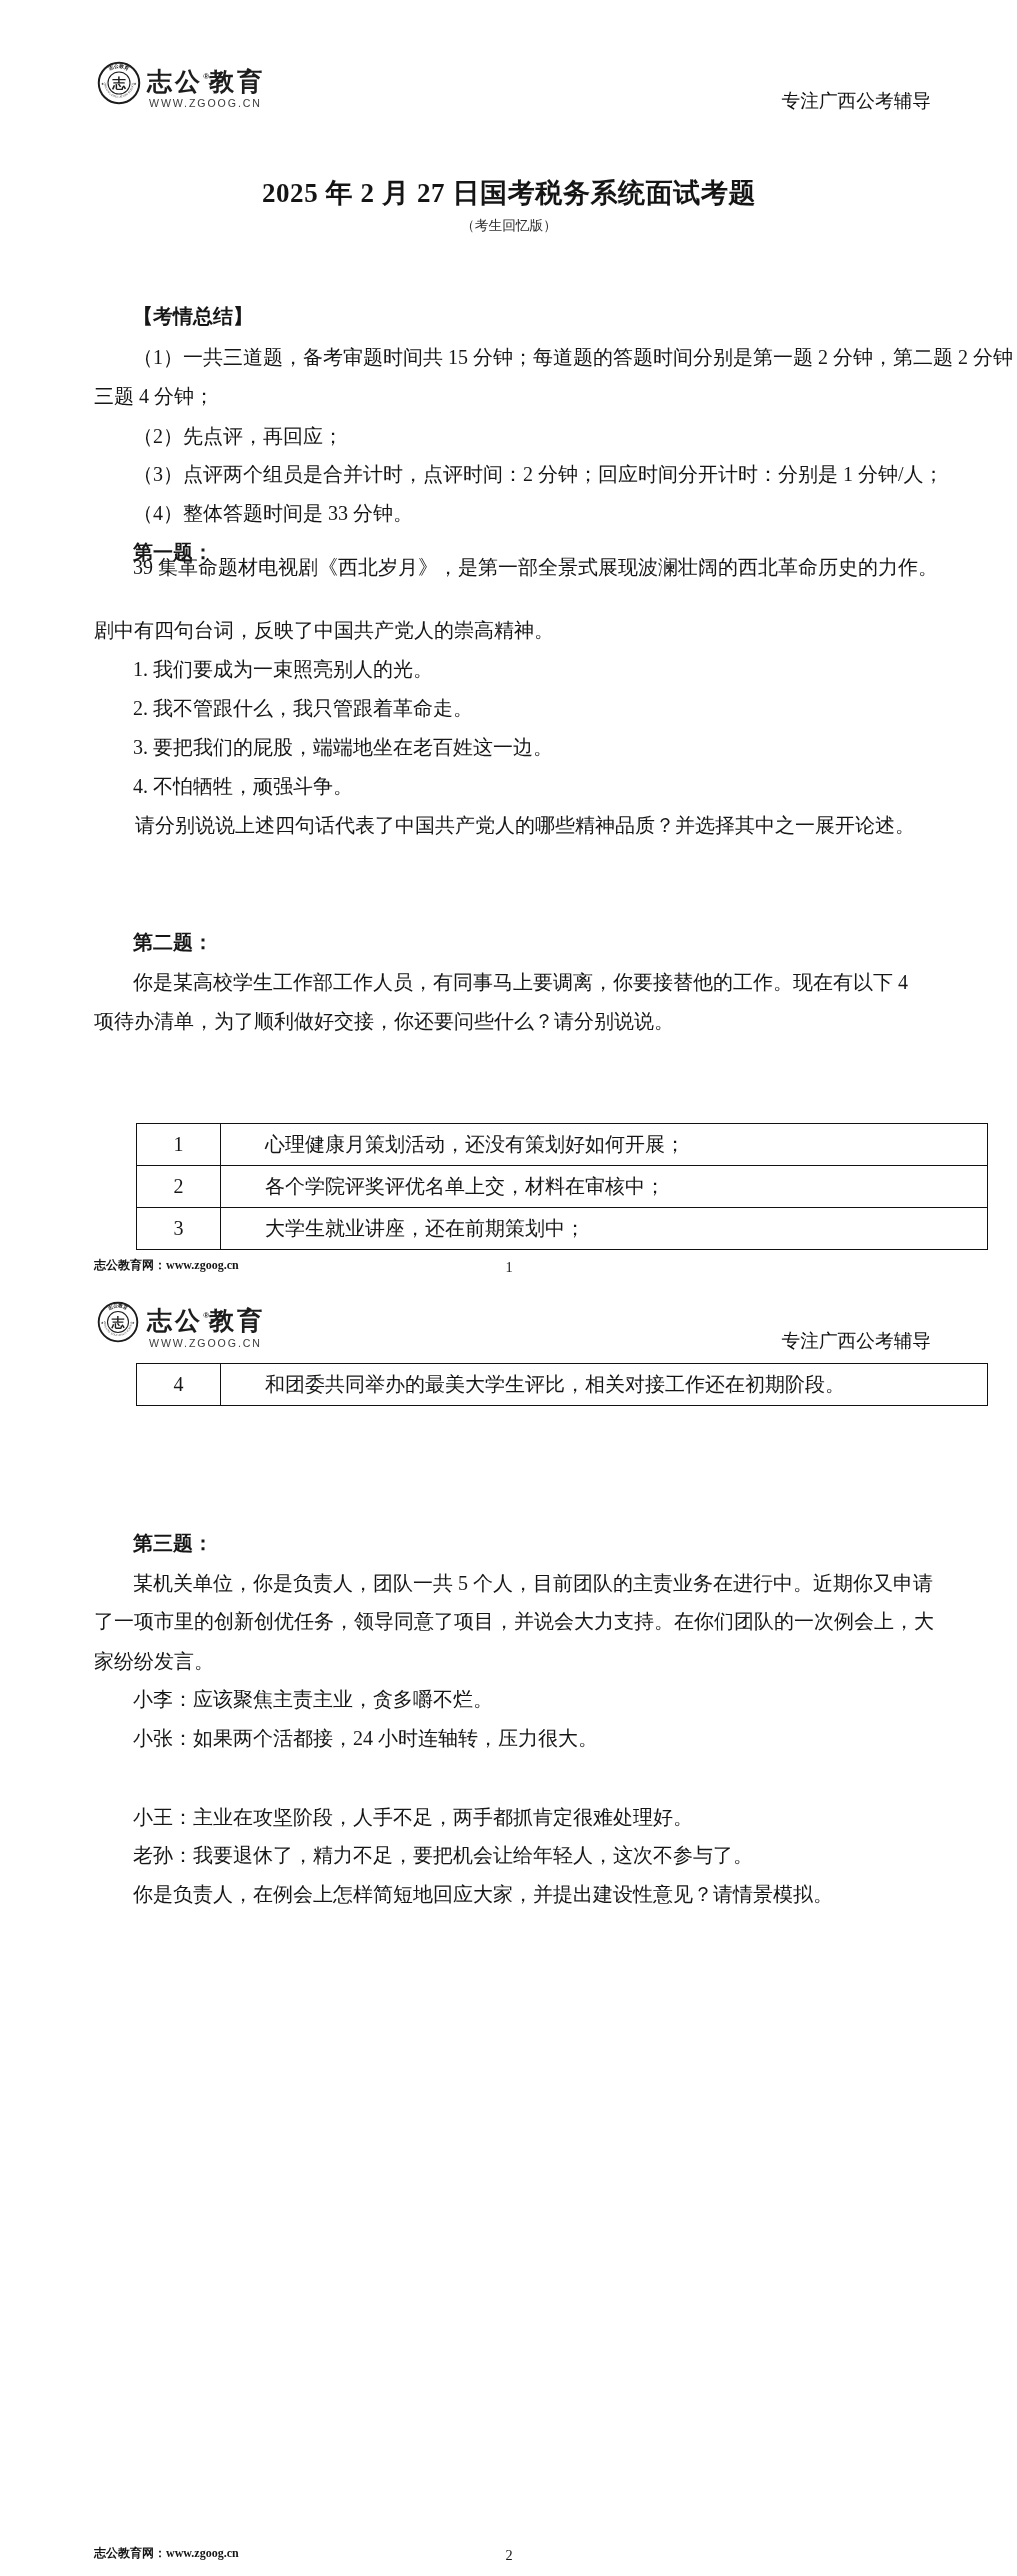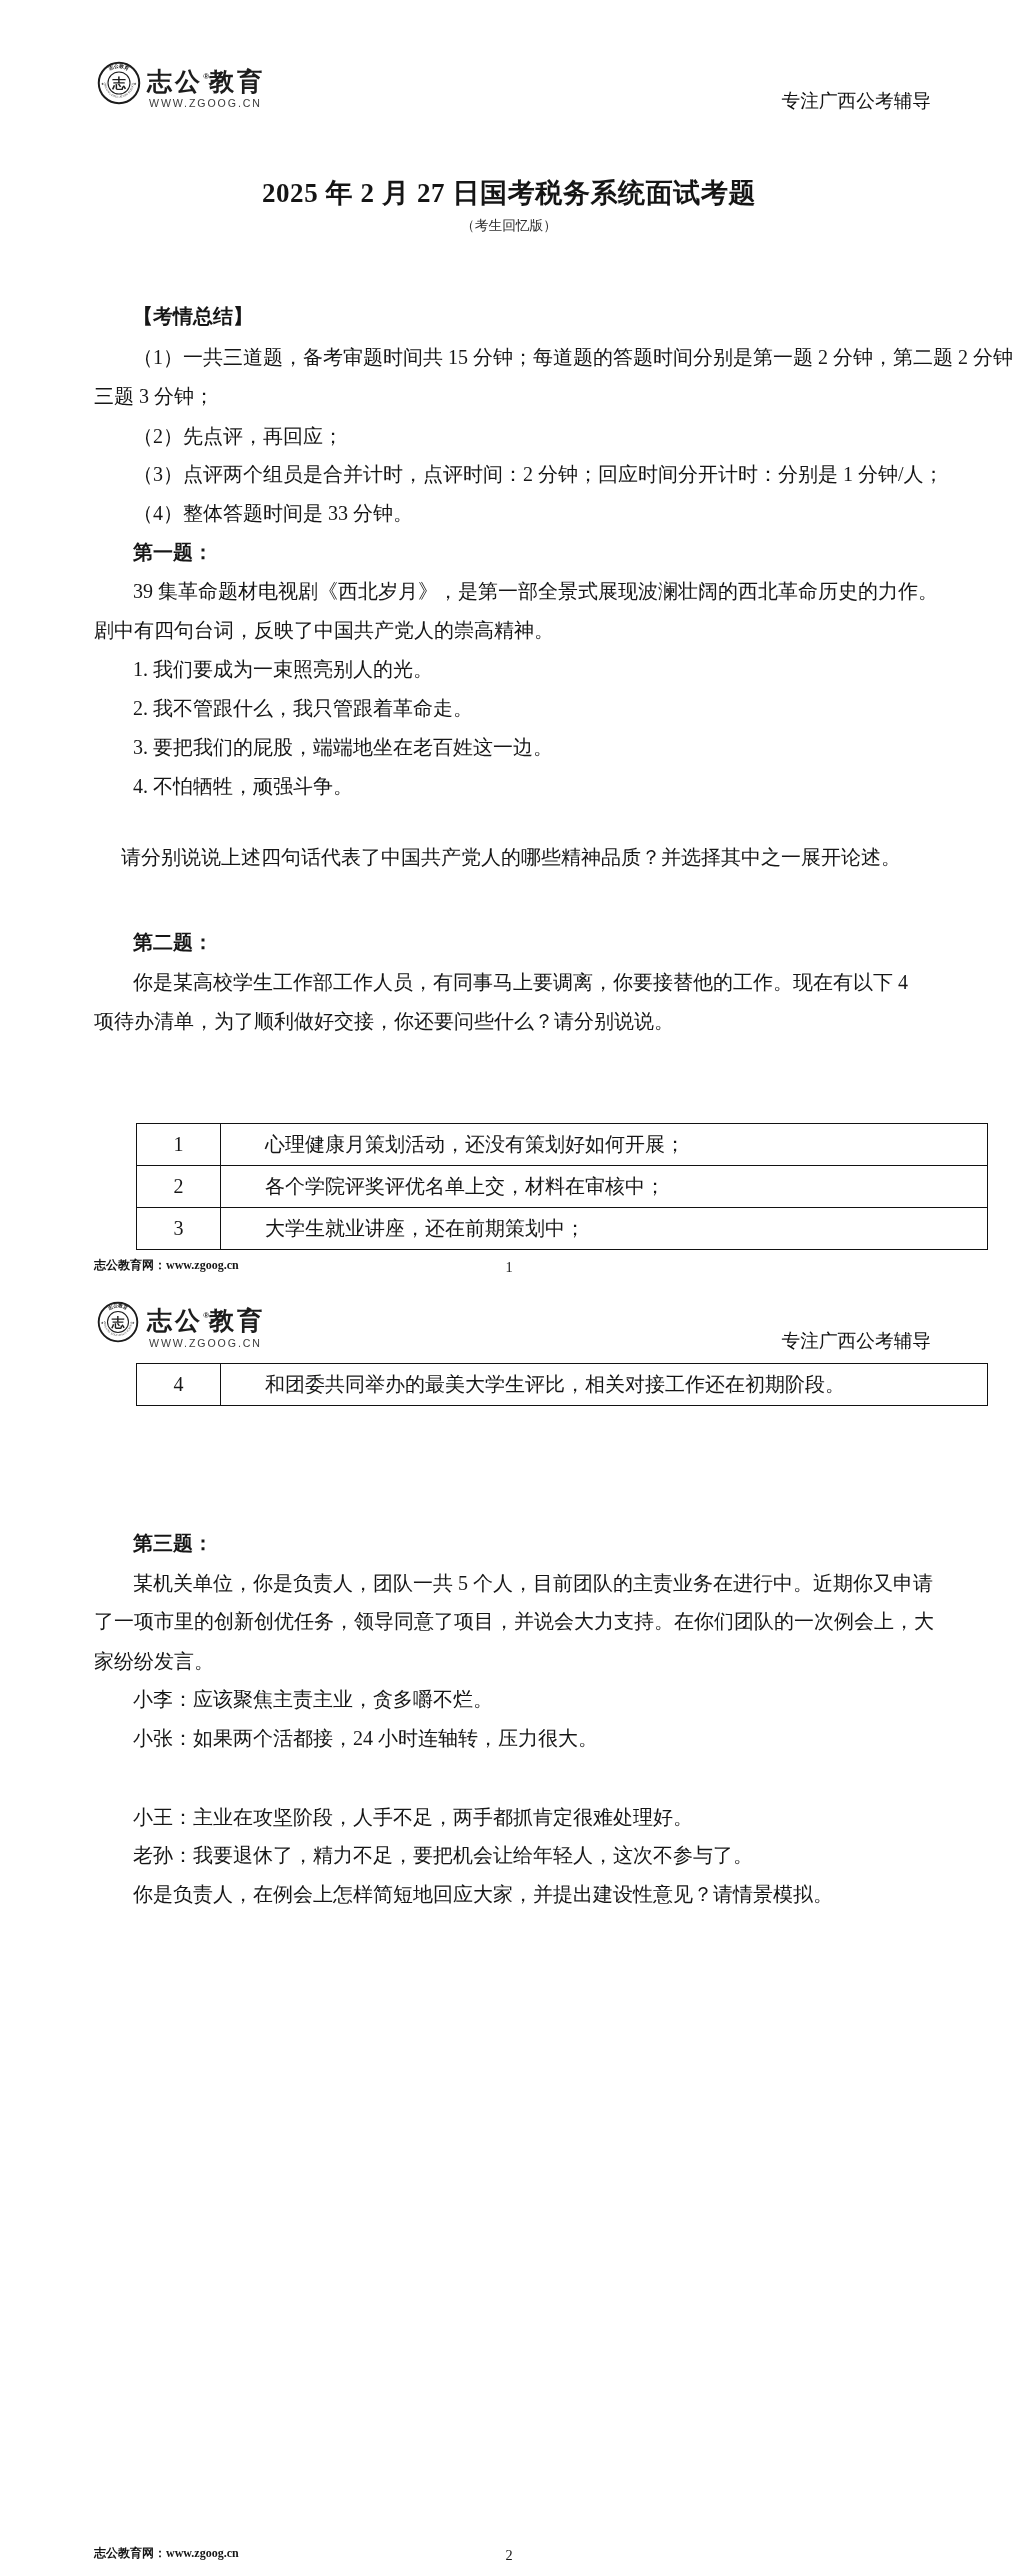--- a/index.html
+++ b/index.html
@@ -67,33 +67,33 @@
     </div>
     <div class="brand-url" style="left:149px;top:97px;">WWW.ZGOOG.CN</div>
 
     <div class="tagline" style="right:87px;top:88px;">专注广西公考辅导</div>
 
     <div class="doc-title" style="top:175px;">2025 年 2 月 27 日国考税务系统面试考题</div>
     <div class="doc-subtitle" style="top:217px;text-align:center;">（考生回忆版）</div>
 
     <div class="t b" style="left:133px;top:304px;text-align:center;">【考情总结】</div>
     <div class="t" style="left:133px;top:345px;">（1）一共三道题，备考审题时间共 15 分钟；每道题的答题时间分别是第一题 2 分钟，第二题 2 分钟，第</div>
-    <div class="t" style="left:94px;top:384px;">三题 3 分钟；</div>
+    <div class="t" style="left:94px;top:384px;">三题 4 分钟；</div>
     <div class="t" style="left:133px;top:424px;">（2）先点评，再回应；</div>
     <div class="t" style="left:133px;top:462px;">（3）点评两个组员是合并计时，点评时间：2 分钟；回应时间分开计时：分别是 1 分钟/人；</div>
     <div class="t" style="left:133px;top:501px;">（4）整体答题时间是 33 分钟。</div>
 
     <div class="t b" style="left:133px;top:540px;">第一题：</div>
-    <div class="t" style="left:133px;top:579px;">39 集革命题材电视剧《西北岁月》，是第一部全景式展现波澜壮阔的西北革命历史的力作。</div>
+    <div class="t" style="left:133px;top:555px;">39 集革命题材电视剧《西北岁月》，是第一部全景式展现波澜壮阔的西北革命历史的力作。</div>
     <div class="t" style="left:94px;top:618px;">剧中有四句台词，反映了中国共产党人的崇高精神。</div>
     <div class="t" style="left:133px;top:657px;">1. 我们要成为一束照亮别人的光。</div>
     <div class="t" style="left:133px;top:696px;">2. 我不管跟什么，我只管跟着革命走。</div>
     <div class="t" style="left:133px;top:735px;">3. 要把我们的屁股，端端地坐在老百姓这一边。</div>
     <div class="t" style="left:133px;top:774px;">4. 不怕牺牲，顽强斗争。</div>
-    <div class="t" style="left:121px;top:813px;margin-top:32px;">请分别说说上述四句话代表了中国共产党人的哪些精神品质？并选择其中之一展开论述。</div>
+    <div class="t" style="left:135px;top:813px;">请分别说说上述四句话代表了中国共产党人的哪些精神品质？并选择其中之一展开论述。</div>
 
     <div class="t b" style="left:133px;top:930px;">第二题：</div>
     <div class="t" style="left:133px;top:970px;">你是某高校学生工作部工作人员，有同事马上要调离，你要接替他的工作。现在有以下 4</div>
     <div class="t" style="left:94px;top:1009px;">项待办清单，为了顺利做好交接，你还要问些什么？请分别说说。</div>
 
     <table class="todo" style="left:136px;top:1123px;">
       <tbody>
         <tr>
           <td class="c-no">1</td>
           <td class="c-item">心理健康月策划活动，还没有策划好如何开展；</td>

